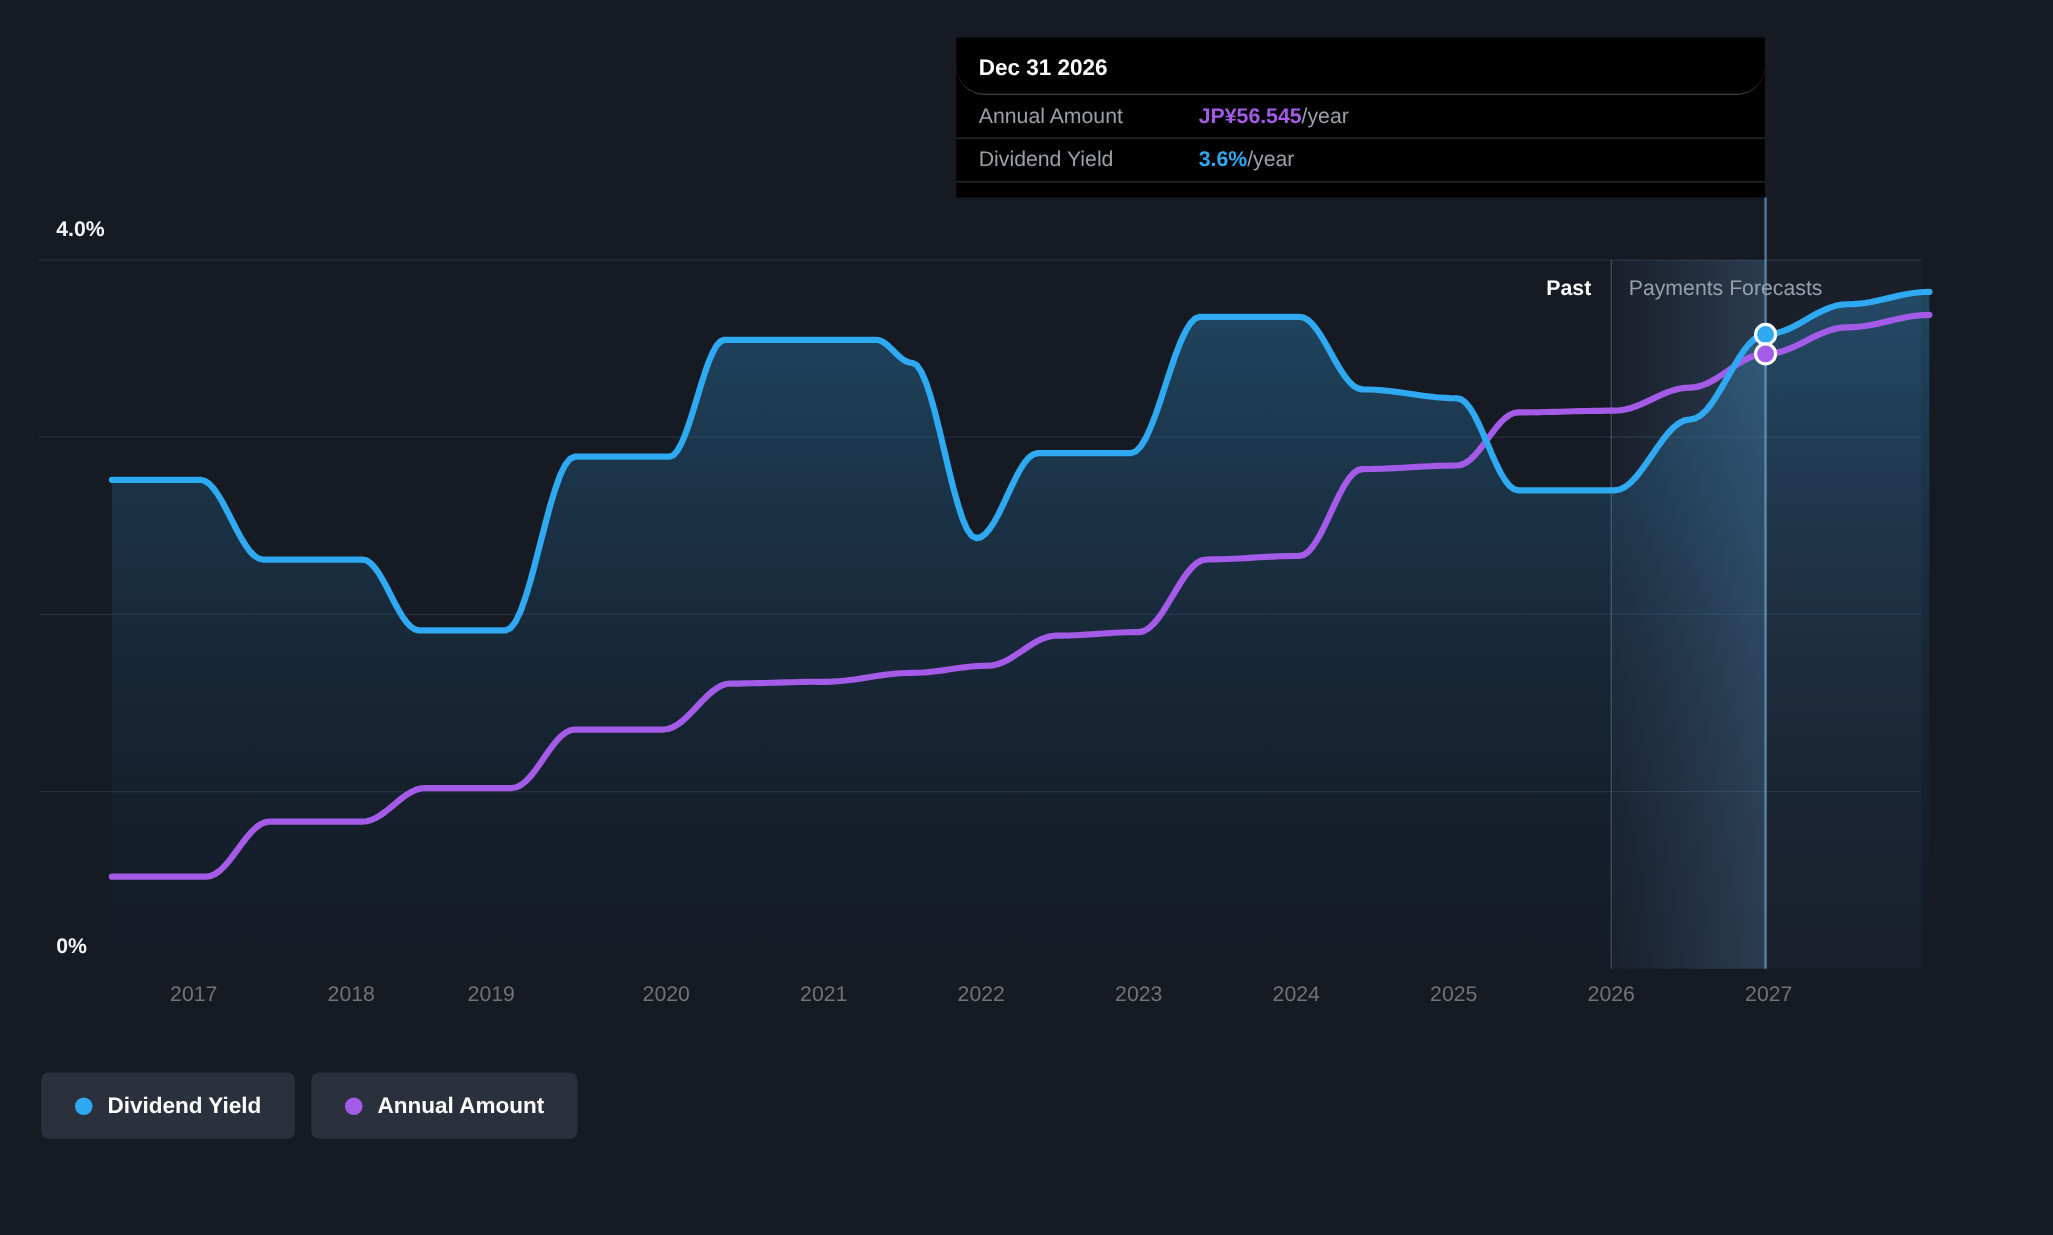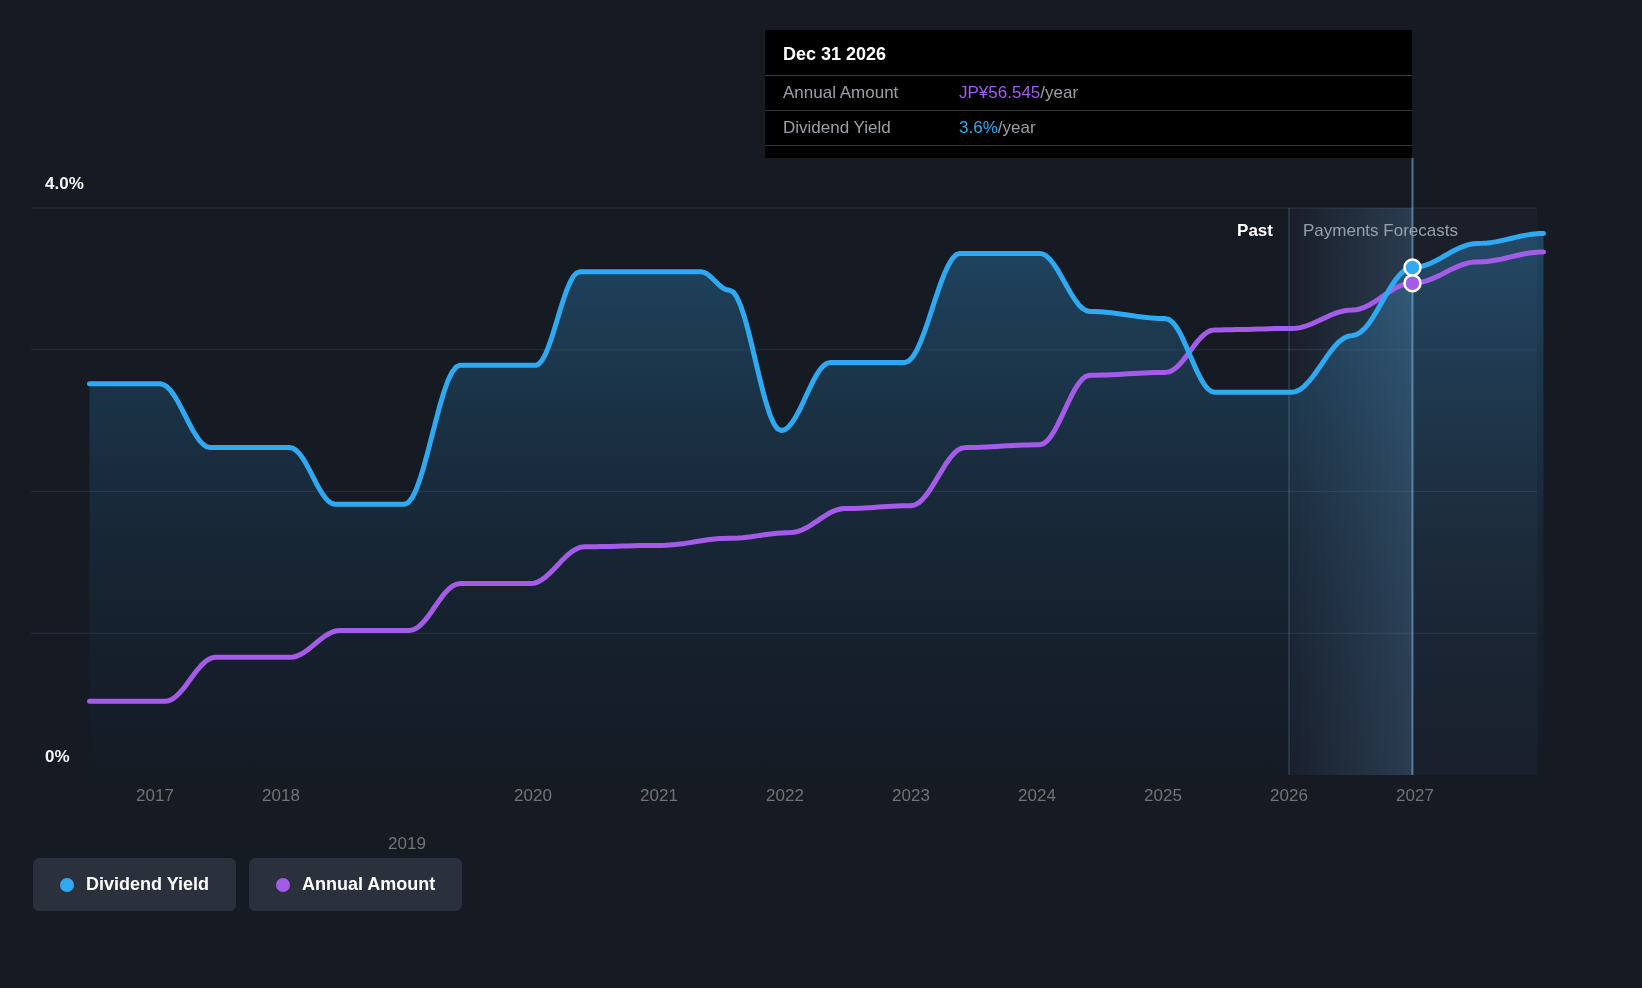--- a/index.html
+++ b/index.html
@@ -13,25 +13,25 @@
   #x-axis{position:absolute;left:0;top:786px;width:1642px;height:30px;}
   .x-tick{position:absolute;transform:translateX(-50%);color:#737373;font-size:17px;}
   
   .past-label{position:absolute;left:1150px;width:123px;top:221px;text-align:right;
               color:#ffffff;font-weight:700;font-size:17px;}
   .forecast-label{position:absolute;left:1303px;top:221px;color:#95a0ab;font-size:17px;}
   
   .tooltip{position:absolute;left:765px;top:30px;width:647px;min-height:128px;background:#000000;
            box-sizing:border-box;z-index:5;}
   .tt-title{color:#ffffff;font-size:18px;font-weight:700;padding:14px 18px 10px 18px;
-            border-bottom:1px solid #3e3e3e;}
+            border-bottom:1px solid #3e3e3e;border-radius:23px;}
   .tt-row{display:flex;align-items:center;height:34px;padding:0 18px;border-bottom:1px solid #323232;
           font-size:17px;}
   .tt-label{flex:0 0 176px;color:#9aa0a6;}
-  .tt-value{font-weight:400;}
+  .tt-value{font-weight:700;}
   .tt-unit{color:#9aa0a6;}
   
   .legend{position:absolute;left:33px;top:858px;display:flex;gap:13px;}
   .legend-btn{display:flex;align-items:center;gap:12px;height:53px;padding:0 26px;border-radius:6px;
               background:transparent;border:1px solid #3c4450;color:#d7dbe0;font-size:18px;font-weight:600;
               font-family:inherit;cursor:pointer;white-space:nowrap;}
   .legend-btn.active{background:#2a313c;border-color:#2a313c;color:#ffffff;}
   .dot{width:14px;height:14px;border-radius:50%;box-sizing:border-box;flex:0 0 auto;}
   .dot.hollow{width:13px;height:13px;background:transparent;}
 </style>
@@ -64,21 +64,21 @@
       <path d="M89.5,383.8L94.5,383.8L99.6,383.8L104.6,383.8L109.6,383.8L114.7,383.8L119.7,383.8L124.8,383.8L129.8,383.8L134.8,383.8L139.9,383.8L144.9,383.8L150.0,383.8L155.0,383.8L160.0,383.8L163.6,384.6L167.2,386.9L170.8,390.7L174.4,395.8L178.0,401.8L181.6,408.6L185.2,415.7L188.8,422.8L192.4,429.5L196.0,435.5L199.6,440.6L203.2,444.4L206.8,446.8L210.4,447.6L216.1,447.6L221.8,447.6L227.5,447.6L233.1,447.6L238.8,447.6L244.5,447.6L250.1,447.6L255.8,447.6L261.5,447.6L267.1,447.6L272.8,447.6L278.5,447.6L284.1,447.6L289.8,447.6L293.1,448.3L296.3,450.4L299.5,453.7L302.8,458.2L306.0,463.6L309.3,469.6L312.5,475.9L315.7,482.2L319.0,488.2L322.2,493.6L325.5,498.1L328.7,501.4L331.9,503.5L335.2,504.3L340.1,504.3L345.1,504.3L350.0,504.3L355.0,504.3L359.9,504.3L364.9,504.3L369.8,504.3L374.8,504.3L379.7,504.3L384.7,504.3L389.6,504.3L394.6,504.3L399.5,504.3L404.5,504.3L408.4,502.5L412.4,497.4L416.4,489.1L420.3,478.1L424.3,464.9L428.2,450.3L432.2,434.8L436.2,419.3L440.1,404.7L444.1,391.5L448.0,380.5L452.0,372.2L456.0,367.1L459.9,365.3L465.3,365.3L470.7,365.3L476.1,365.3L481.5,365.3L486.9,365.3L492.3,365.3L497.7,365.3L503.1,365.3L508.5,365.3L513.9,365.3L519.3,365.3L524.7,365.3L530.1,365.3L535.5,365.3L538.7,364.2L541.8,360.7L545.0,355.1L548.1,347.7L551.3,338.9L554.4,329.0L557.6,318.6L560.7,308.2L563.9,298.3L567.0,289.4L570.2,282.0L573.3,276.4L576.5,273.0L579.6,271.8L588.3,271.8L596.9,271.8L605.5,271.8L614.2,271.8L622.8,271.8L631.5,271.8L640.1,271.8L648.7,271.8L657.4,271.8L666.0,271.8L674.7,271.8L683.3,271.8L691.9,271.8L700.6,271.8L702.6,272.0L704.7,272.7L706.8,273.8L708.9,275.3L710.9,277.0L713.0,279.0L715.1,281.0L717.1,283.1L719.2,285.0L721.3,286.7L723.3,288.2L725.4,289.3L727.5,290.0L729.6,290.2L733.3,292.0L736.9,297.2L740.6,305.5L744.3,316.6L748.0,329.9L751.7,344.8L755.4,360.4L759.1,376.0L762.8,390.8L766.5,404.1L770.1,415.2L773.8,423.6L777.5,428.8L781.2,430.5L784.7,429.7L788.2,427.2L791.7,423.1L795.3,417.7L798.8,411.3L802.3,404.1L805.8,396.5L809.3,389.0L812.8,381.8L816.3,375.3L819.8,369.9L823.3,365.9L826.8,363.4L830.4,362.5L835.7,362.5L841.0,362.5L846.3,362.5L851.6,362.5L856.9,362.5L862.2,362.5L867.5,362.5L872.8,362.5L878.1,362.5L883.5,362.5L888.8,362.5L894.1,362.5L899.4,362.5L904.7,362.5L908.7,361.1L912.6,357.1L916.6,350.6L920.5,342.0L924.5,331.6L928.5,320.1L932.4,307.9L936.4,295.8L940.3,284.3L944.3,273.9L948.3,265.3L952.2,258.8L956.2,254.7L960.1,253.4L965.8,253.4L971.5,253.4L977.2,253.4L982.8,253.4L988.5,253.4L994.2,253.4L999.8,253.4L1005.5,253.4L1011.2,253.4L1016.8,253.4L1022.5,253.4L1028.2,253.4L1033.8,253.4L1039.5,253.4L1043.1,254.1L1046.7,256.2L1050.3,259.7L1053.9,264.3L1057.5,269.8L1061.1,276.0L1064.7,282.4L1068.3,288.9L1071.9,295.0L1075.5,300.5L1079.1,305.1L1082.7,308.6L1086.3,310.7L1089.9,311.5L1095.3,311.6L1100.7,311.8L1106.1,312.3L1111.5,312.8L1116.9,313.5L1122.3,314.2L1127.7,315.0L1133.1,315.8L1138.5,316.6L1143.9,317.2L1149.3,317.8L1154.7,318.2L1160.1,318.5L1165.5,318.6L1169.0,319.5L1172.5,322.2L1176.1,326.6L1179.6,332.4L1183.1,339.4L1186.6,347.2L1190.1,355.4L1193.6,363.6L1197.1,371.4L1200.6,378.4L1204.1,384.2L1207.6,388.6L1211.2,391.4L1214.7,392.3L1220.1,392.3L1225.6,392.3L1231.1,392.3L1236.6,392.3L1242.1,392.3L1247.6,392.3L1253.1,392.3L1258.6,392.3L1264.1,392.3L1269.6,392.3L1275.1,392.3L1280.5,392.3L1286.0,392.3L1291.5,392.3L1295.8,391.6L1300.2,389.5L1304.5,386.1L1308.8,381.6L1313.1,376.2L1317.4,370.2L1321.8,363.9L1326.1,357.6L1330.4,351.6L1334.7,346.2L1339.0,341.8L1343.4,338.4L1347.7,336.3L1352.0,335.6L1356.3,334.7L1360.6,332.2L1365.0,328.2L1369.3,322.8L1373.6,316.3L1377.9,309.1L1382.2,301.6L1386.6,294.0L1390.9,286.8L1395.2,280.3L1399.5,275.0L1403.8,270.9L1408.2,268.4L1412.5,267.5L1417.2,267.2L1421.8,266.3L1426.5,264.9L1431.2,263.0L1435.9,260.7L1440.6,258.2L1445.2,255.5L1449.9,252.8L1454.6,250.3L1459.3,248.0L1464.0,246.1L1468.6,244.6L1473.3,243.7L1478.0,243.4L1482.7,243.3L1487.4,242.9L1492.0,242.4L1496.7,241.6L1501.4,240.6L1506.1,239.6L1510.8,238.5L1515.4,237.4L1520.1,236.3L1524.8,235.4L1529.5,234.6L1534.2,234.0L1538.8,233.6L1543.5,233.5" fill="none" stroke="#2ea9f2" stroke-width="5" stroke-linecap="round" stroke-linejoin="round"></path>
       <circle cx="1412.4800000000023" cy="267.53499999999997" r="8" fill="#2ea9f2" stroke="#ffffff" stroke-width="2.5"></circle>
       <circle cx="1412.4800000000023" cy="283.1275" r="8" fill="#a45ce8" stroke="#ffffff" stroke-width="2.5"></circle>
     </svg>
 
   <div class="y-label top">4.0%</div>
   <div class="y-label bottom">0%</div>
   <div id="x-axis">
       <span class="x-tick" style="left: 155px;">2017</span>
       <span class="x-tick" style="left: 281px;">2018</span>
-      <span class="x-tick" style="left: 407px; margin-top: 48px;">2019</span>
+      <span class="x-tick" style="left: 393px;">2019</span>
       <span class="x-tick" style="left: 533px;">2020</span>
       <span class="x-tick" style="left: 659px;">2021</span>
       <span class="x-tick" style="left: 785px;">2022</span>
       <span class="x-tick" style="left: 911px;">2023</span>
       <span class="x-tick" style="left: 1037px;">2024</span>
       <span class="x-tick" style="left: 1163px;">2025</span>
       <span class="x-tick" style="left: 1289px;">2026</span>
       <span class="x-tick" style="left: 1415px;">2027</span>
     </div>
 

